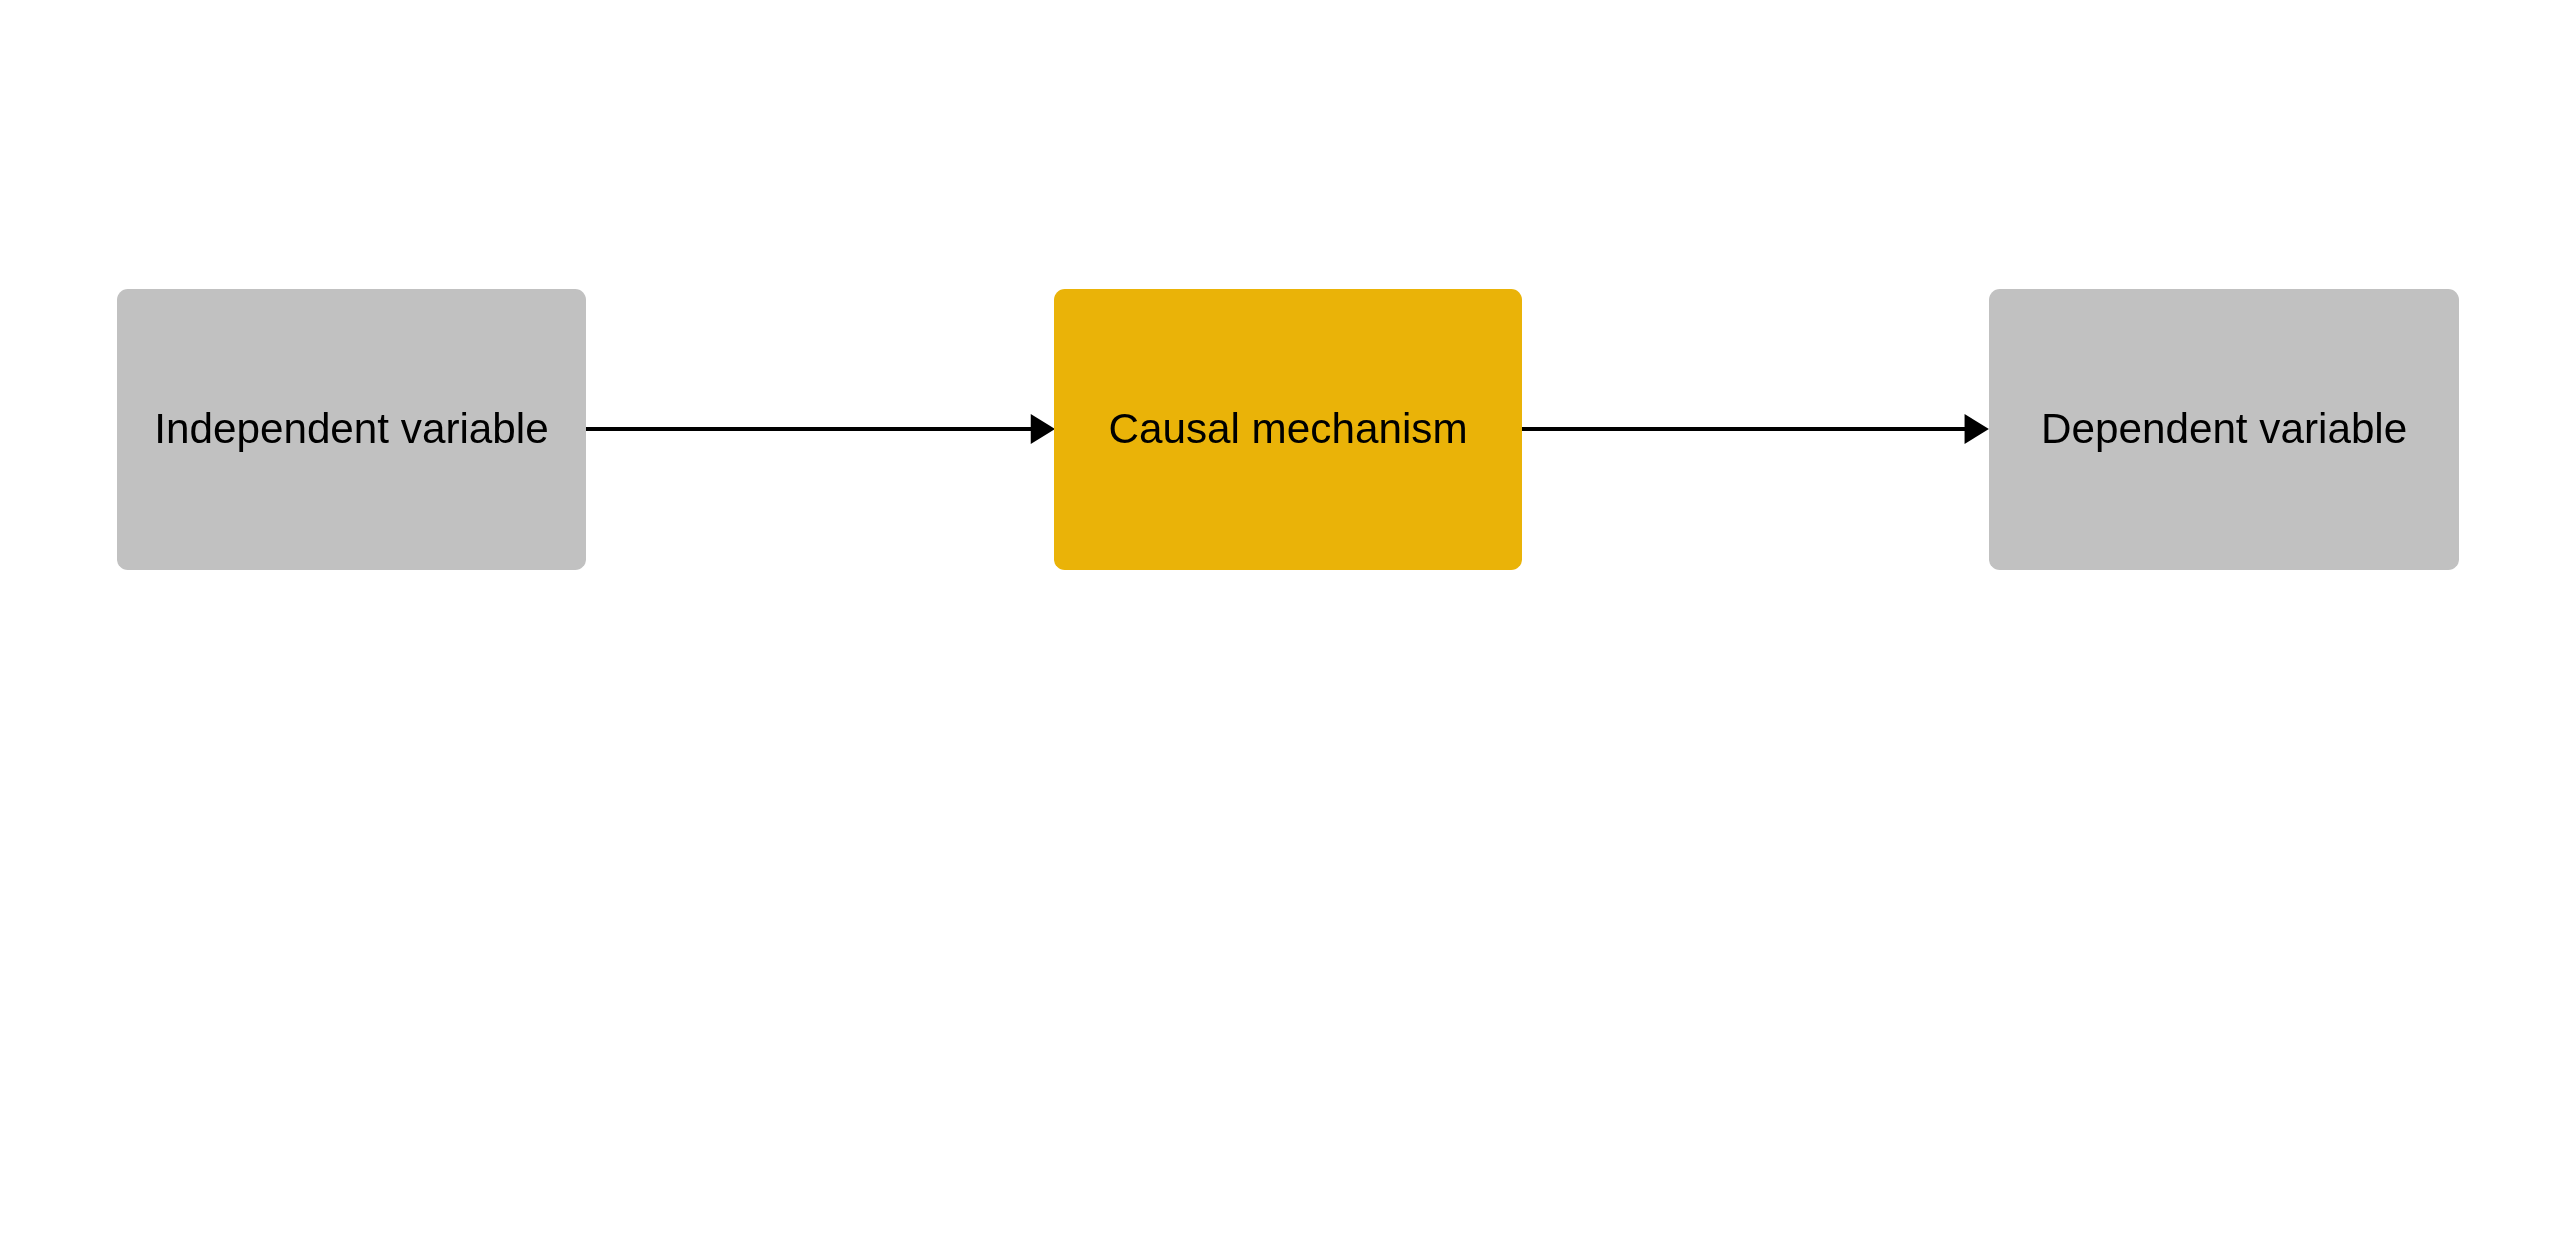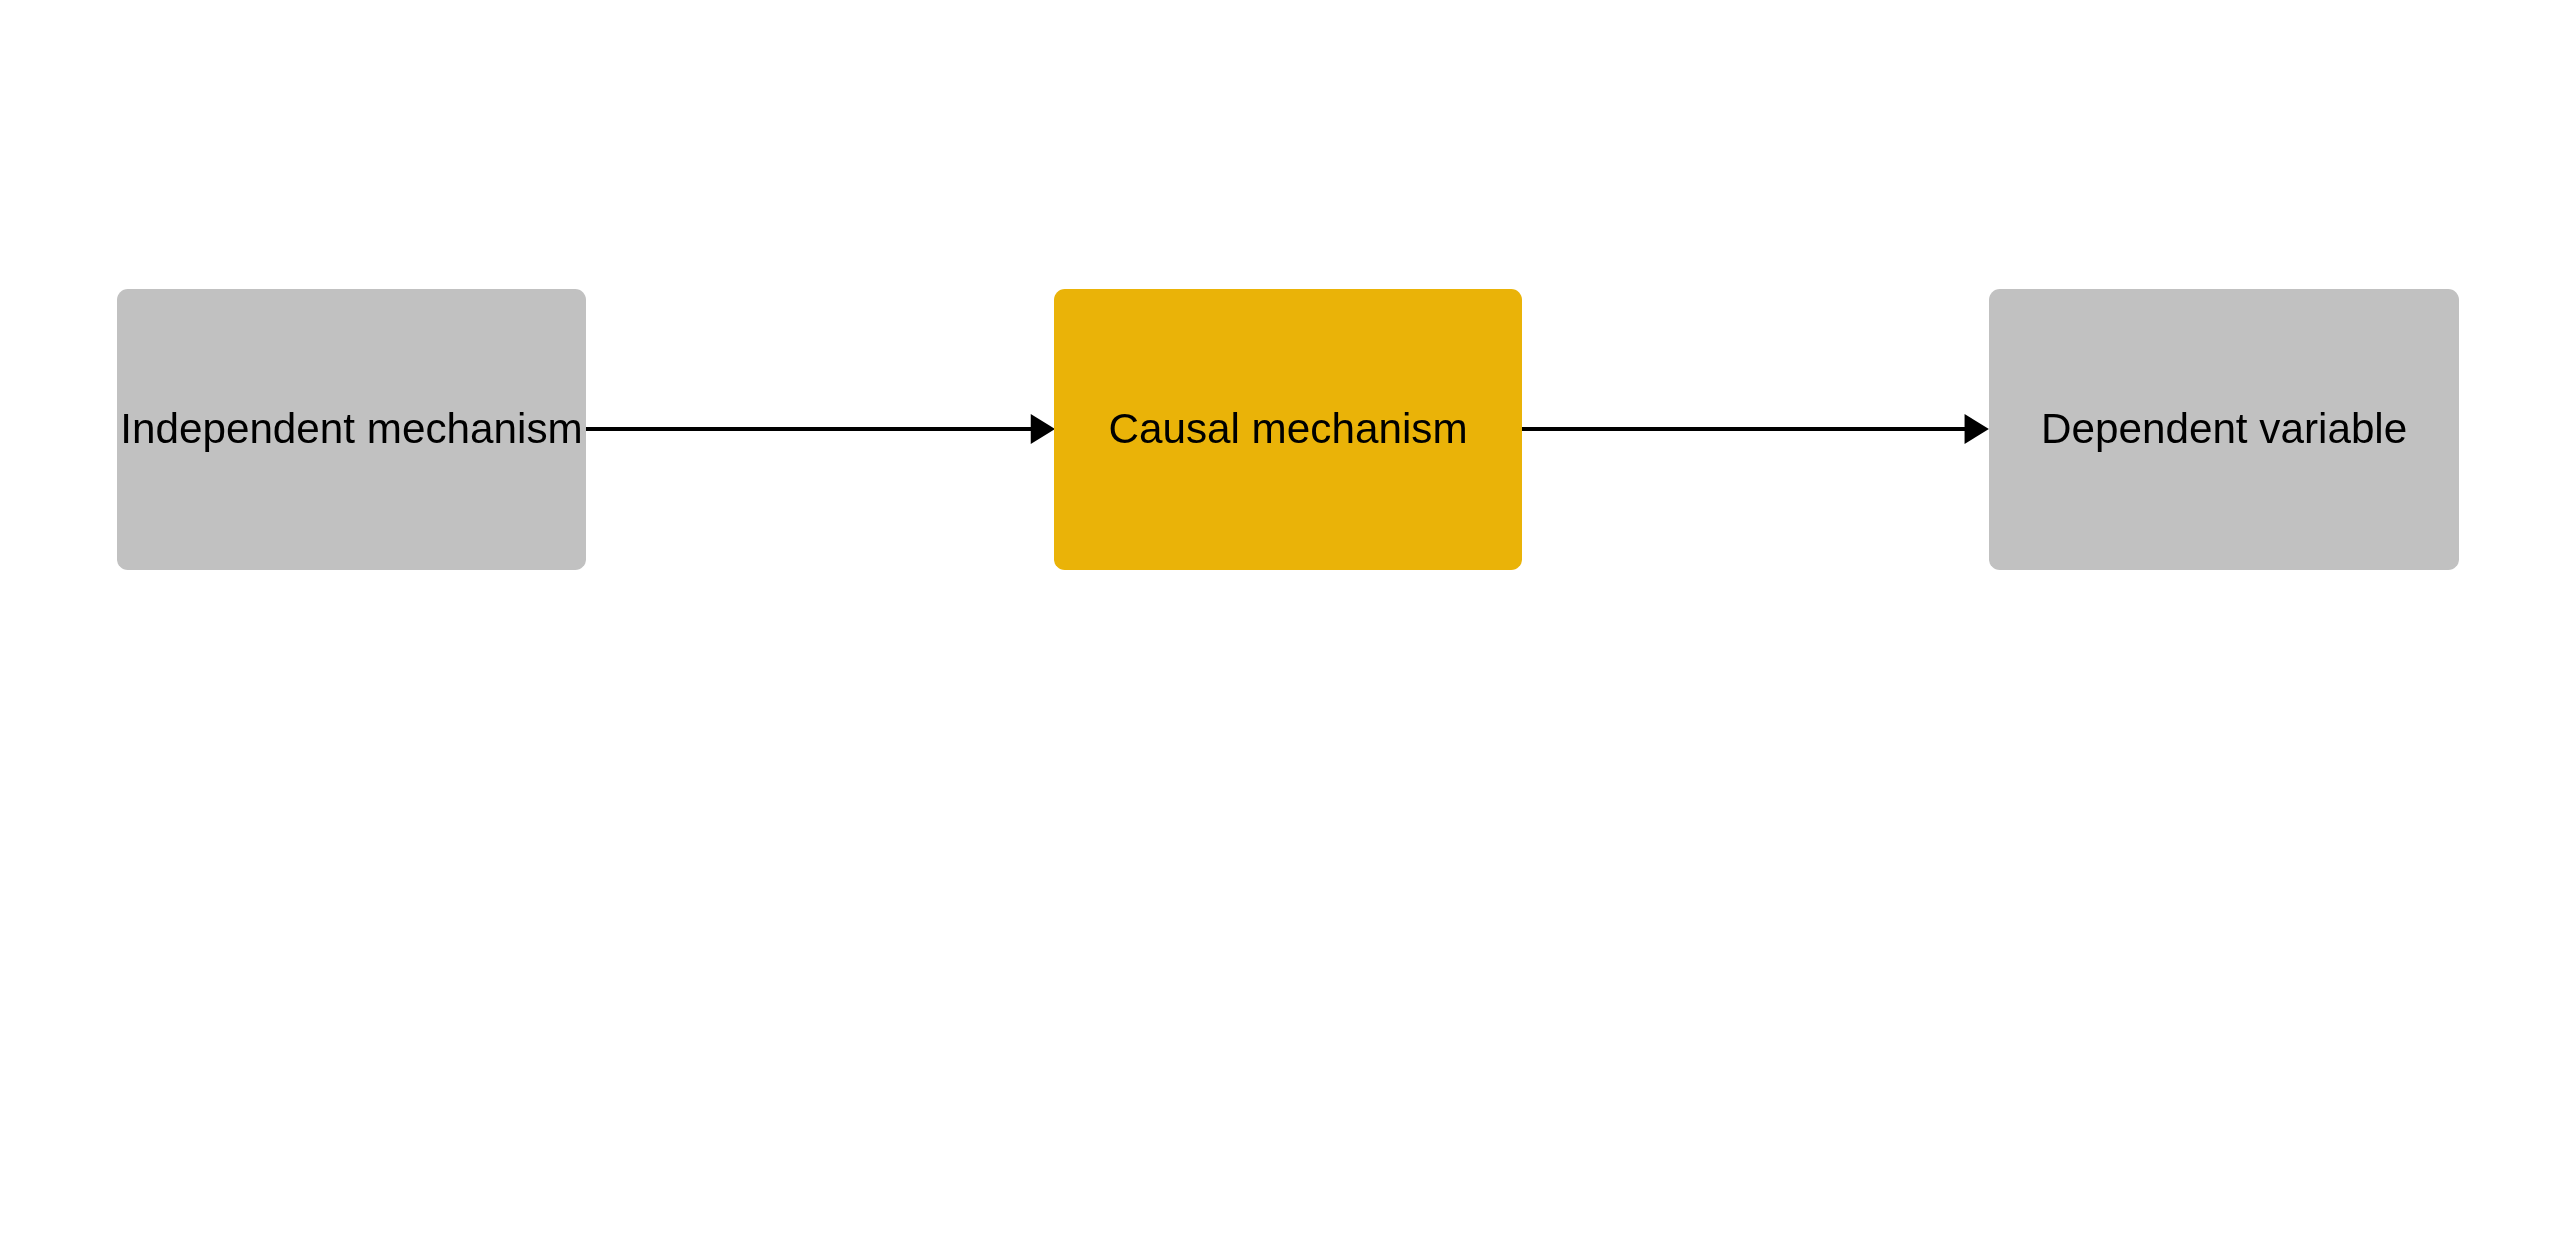--- a/index.html
+++ b/index.html
@@ -53,21 +53,21 @@
       <line x1="1632" y1="1199" x2="2890" y2="1199" stroke-width="11" stroke-linecap="round" stroke="#000000"></line>
       <path d="M 2881 1157 L 2949 1199 L 2881 1241 Z" stroke-width="10" stroke-linejoin="round" fill="#000000"></path>
     </g>
     <g>
       <line x1="4252" y1="1199" x2="5500" y2="1199" stroke-width="11" stroke-linecap="round" stroke="#000000"></line>
       <path d="M 5491 1157 L 5559 1199 L 5491 1241 Z" stroke-width="10" stroke-linejoin="round" fill="#000000"></path>
     </g>
   </svg>
 
   <div class="node" id="node-independent" style="background-color: rgb(193, 193, 193);">
-    <span class="node-label">Independent mechanism</span>
+    <span class="node-label">Independent variable</span>
   </div>
 
   <div class="node" id="node-mechanism" style="background-color: #eab308;">
     <span class="node-label">Causal mechanism</span>
   </div>
 
   <div class="node" id="node-dependent" style="background-color: rgb(193, 193, 193);">
     <span class="node-label">Dependent variable</span>
   </div>
 

